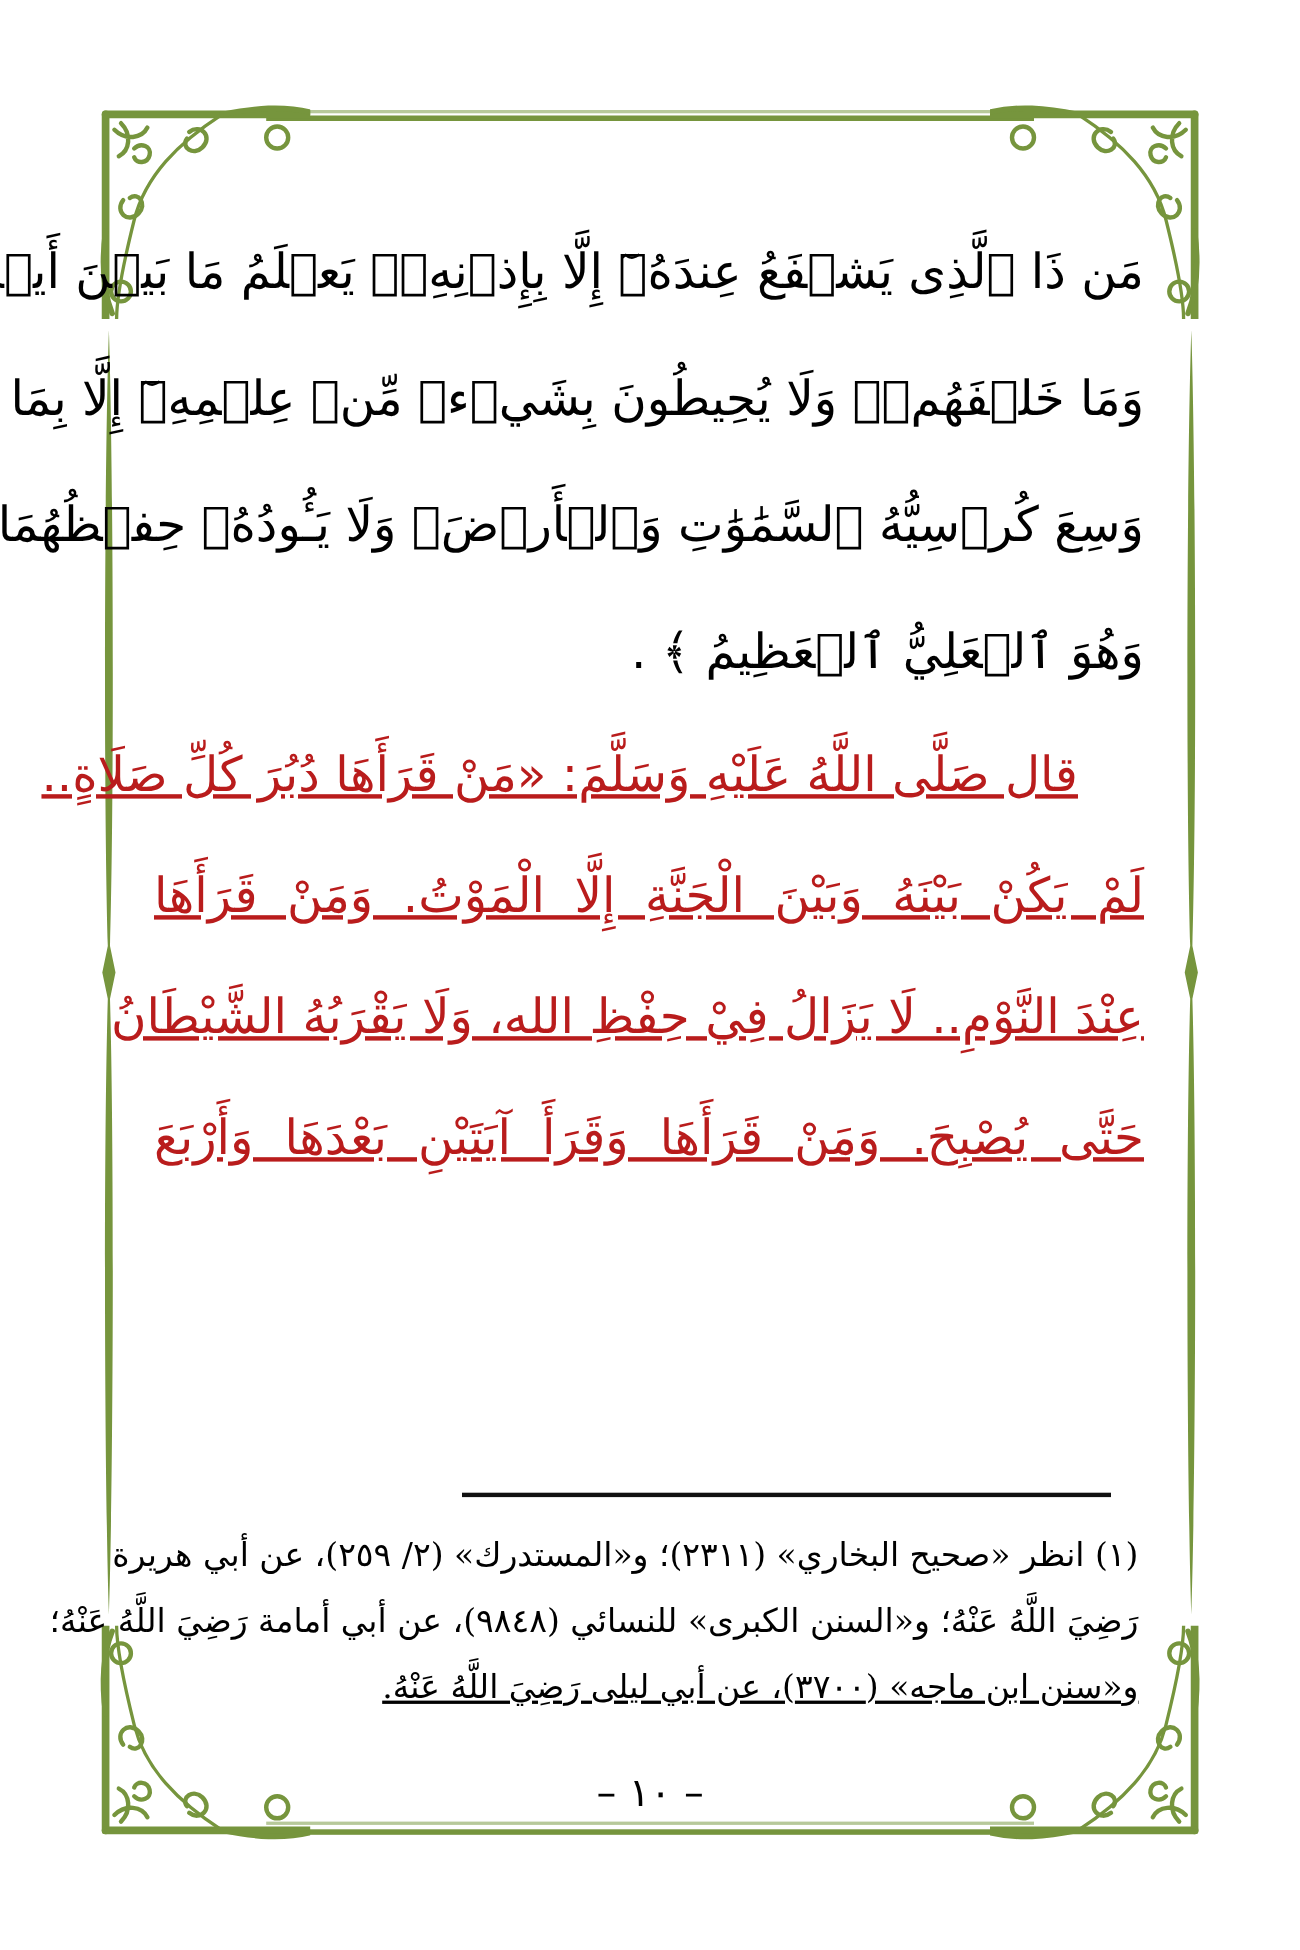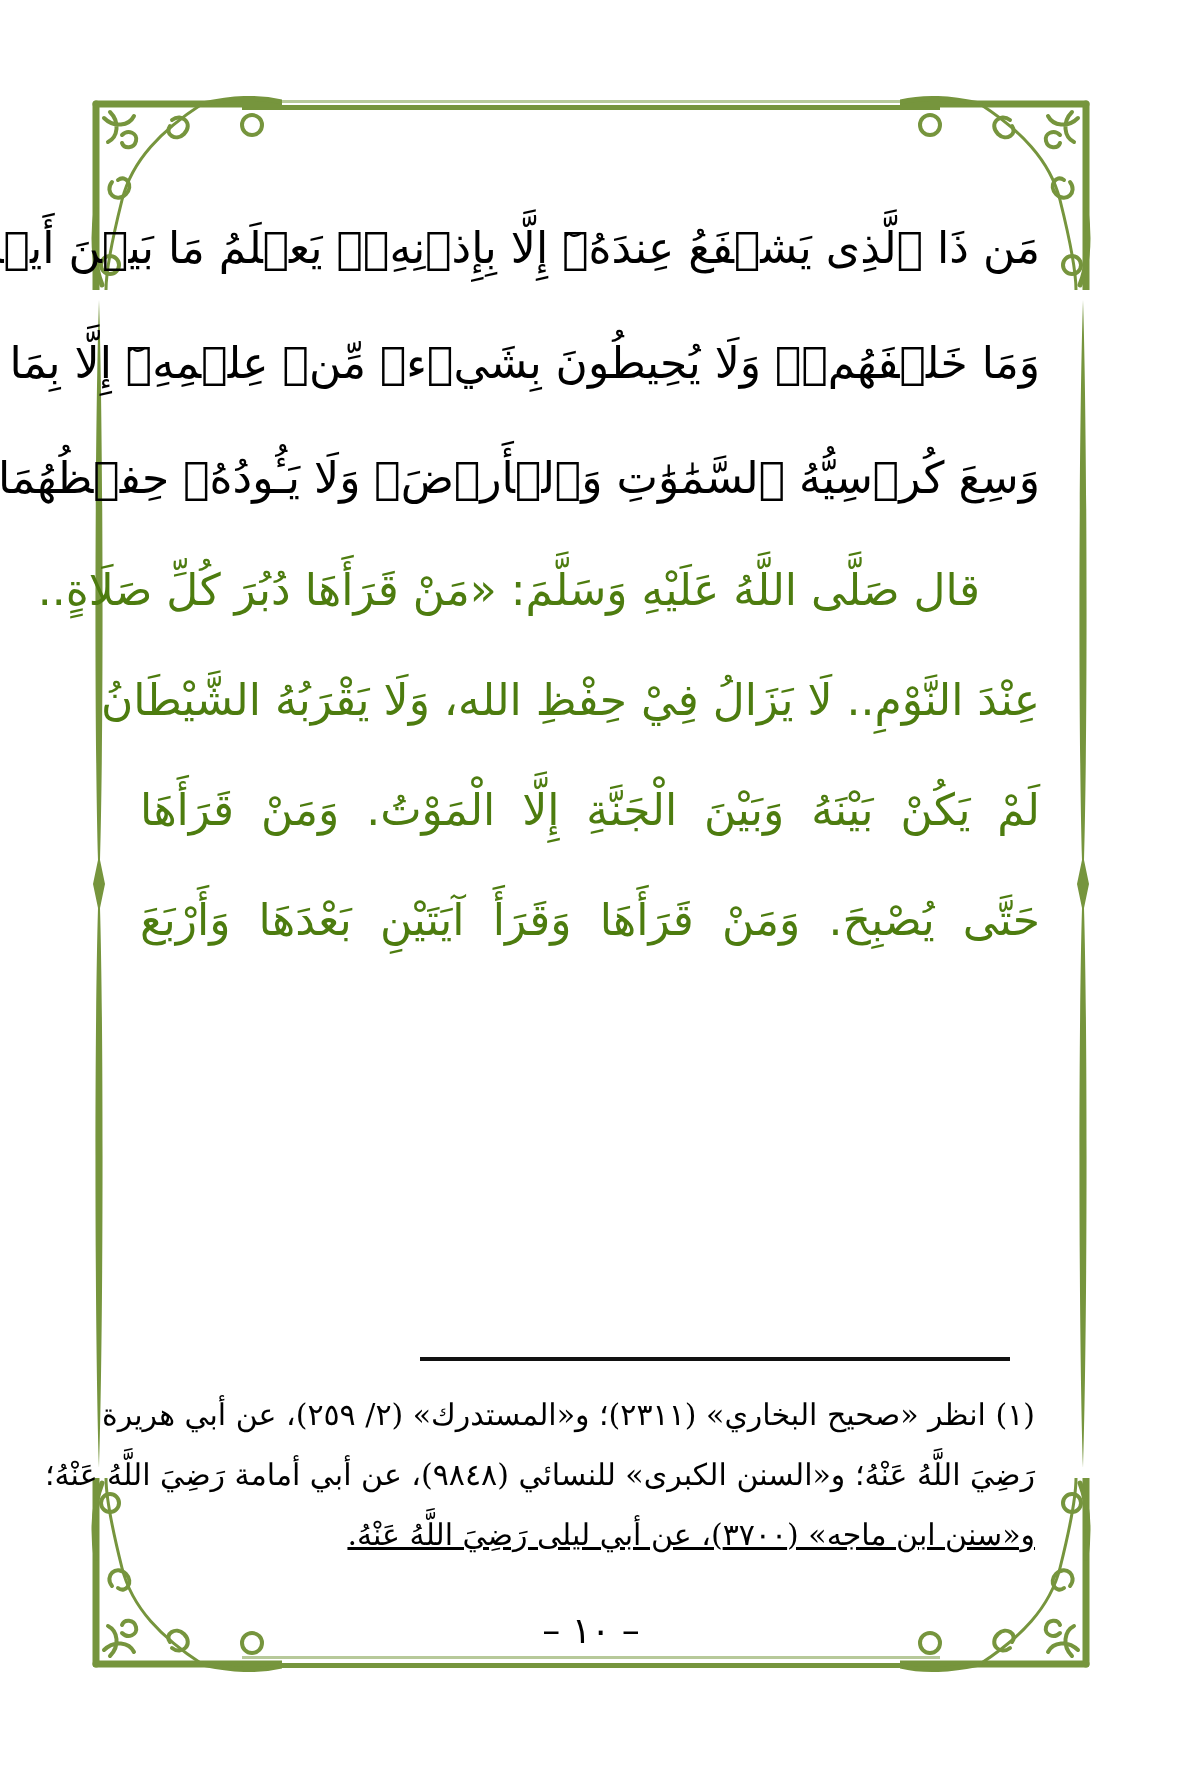--- a/index.html
+++ b/index.html
@@ -28,21 +28,21 @@
   .corner.tl { left: -10px; top: -10px; }
   .corner.tr { right: -10px; top: -10px; transform: scaleX(-1); }
   .corner.bl { left: -10px; bottom: -10px; transform: scaleY(-1); }
   .corner.br { right: -10px; bottom: -10px; transform: scale(-1,-1); }
 
   
   .content { position: absolute; left: 140px; top: 190px; width: 900px; direction: rtl; }
   .ayah { font-family: "DejaVu Sans", sans-serif; font-size: 44px; line-height: 115px; color: #000; text-align: justify; text-align-last: right; margin: 0; }
   .ayah-line { display: block; height: 115px; white-space: nowrap; text-align: justify; text-align-last: justify; }
   .ayah-line.last { text-align-last: right; }
-  .hadith-line { display: block; height: 110px; white-space: nowrap; text-align-last: justify; font-family: "DejaVu Sans", sans-serif; font-size: 44px; line-height: 110px; color: #4d7c0f; }
+  .hadith-line { display: block; height: 110px; white-space: nowrap; text-align-last: justify; font-family: "DejaVu Sans", sans-serif; font-size: 44px; line-height: 110px; color: #b91c1c; text-decoration: underline; }
   .hadith-line.first { padding-right: 60px; }
   .hadith-line.last { text-align-last: right; }
   .sup { font-size: 18px; vertical-align: super; }
 
   .separator { position: absolute; left: 420px; width: 590px; top: 1357px; height: 4px; background: #111; }
 
   .footnotes { position: absolute; left: 140px; top: 1385px; width: 895px; direction: rtl; font-family: "DejaVu Serif", serif; font-size: 30px; color: #000; }
   .fn-line { display: block; height: 60px; line-height: 60px; white-space: nowrap; text-align-last: justify; }
   .fn-line.last { text-align-last: right; text-decoration: underline; }
 
@@ -142,25 +142,26 @@
         </g>
       </svg>
     </div>
   </div>
 
   <div class="content">
     <div class="ayah">
       <span class="ayah-line">مَن ذَا ٱلَّذِى يَشۡفَعُ عِندَهُۥٓ إِلَّا بِإِذۡنِهِۦۚ يَعۡلَمُ مَا بَيۡنَ أَيۡدِيهِمۡ</span>
       <span class="ayah-line">وَمَا خَلۡفَهُمۡۖ وَلَا يُحِيطُونَ بِشَيۡءٖ مِّنۡ عِلۡمِهِۦٓ إِلَّا بِمَا شَآءَۚ</span>
       <span class="ayah-line">وَسِعَ كُرۡسِيُّهُ ٱلسَّمَٰوَٰتِ وَٱلۡأَرۡضَۖ وَلَا يَـُٔودُهُۥ حِفۡظُهُمَاۚ</span>
+      <span class="ayah-line last">وَهُوَ ٱلۡعَلِيُّ ٱلۡعَظِيمُ ﴾ .</span>
     </div>
     <div>
       <span class="hadith-line first">قال صَلَّى اللَّهُ عَلَيْهِ وَسَلَّمَ: «مَنْ قَرَأَهَا دُبُرَ كُلِّ صَلَاةٍ..</span>
+      <span class="hadith-line">لَمْ يَكُنْ بَيْنَهُ وَبَيْنَ الْجَنَّةِ إِلَّا الْمَوْتُ. وَمَنْ قَرَأَهَا</span>
       <span class="hadith-line">عِنْدَ النَّوْمِ.. لَا يَزَالُ فِيْ حِفْظِ الله، وَلَا يَقْرَبُهُ الشَّيْطَانُ</span>
-      <span class="hadith-line">لَمْ يَكُنْ بَيْنَهُ وَبَيْنَ الْجَنَّةِ إِلَّا الْمَوْتُ. وَمَنْ قَرَأَهَا</span>
       <span class="hadith-line">حَتَّى يُصْبِحَ. وَمَنْ قَرَأَهَا وَقَرَأَ آيَتَيْنِ بَعْدَهَا وَأَرْبَعَ</span>
     </div>
   </div>
 
   <div class="separator"></div>
 
   <div class="footnotes">
     <span class="fn-line">(١) انظر «صحيح البخاري» (٢٣١١)؛ و«المستدرك» (٢/ ٢٥٩)، عن أبي هريرة</span>
     <span class="fn-line">رَضِيَ اللَّهُ عَنْهُ؛ و«السنن الكبرى» للنسائي (٩٨٤٨)، عن أبي أمامة رَضِيَ اللَّهُ عَنْهُ؛</span>
     <span class="fn-line last">و«سنن ابن ماجه» (٣٧٠٠)، عن أبي ليلى رَضِيَ اللَّهُ عَنْهُ.</span>

